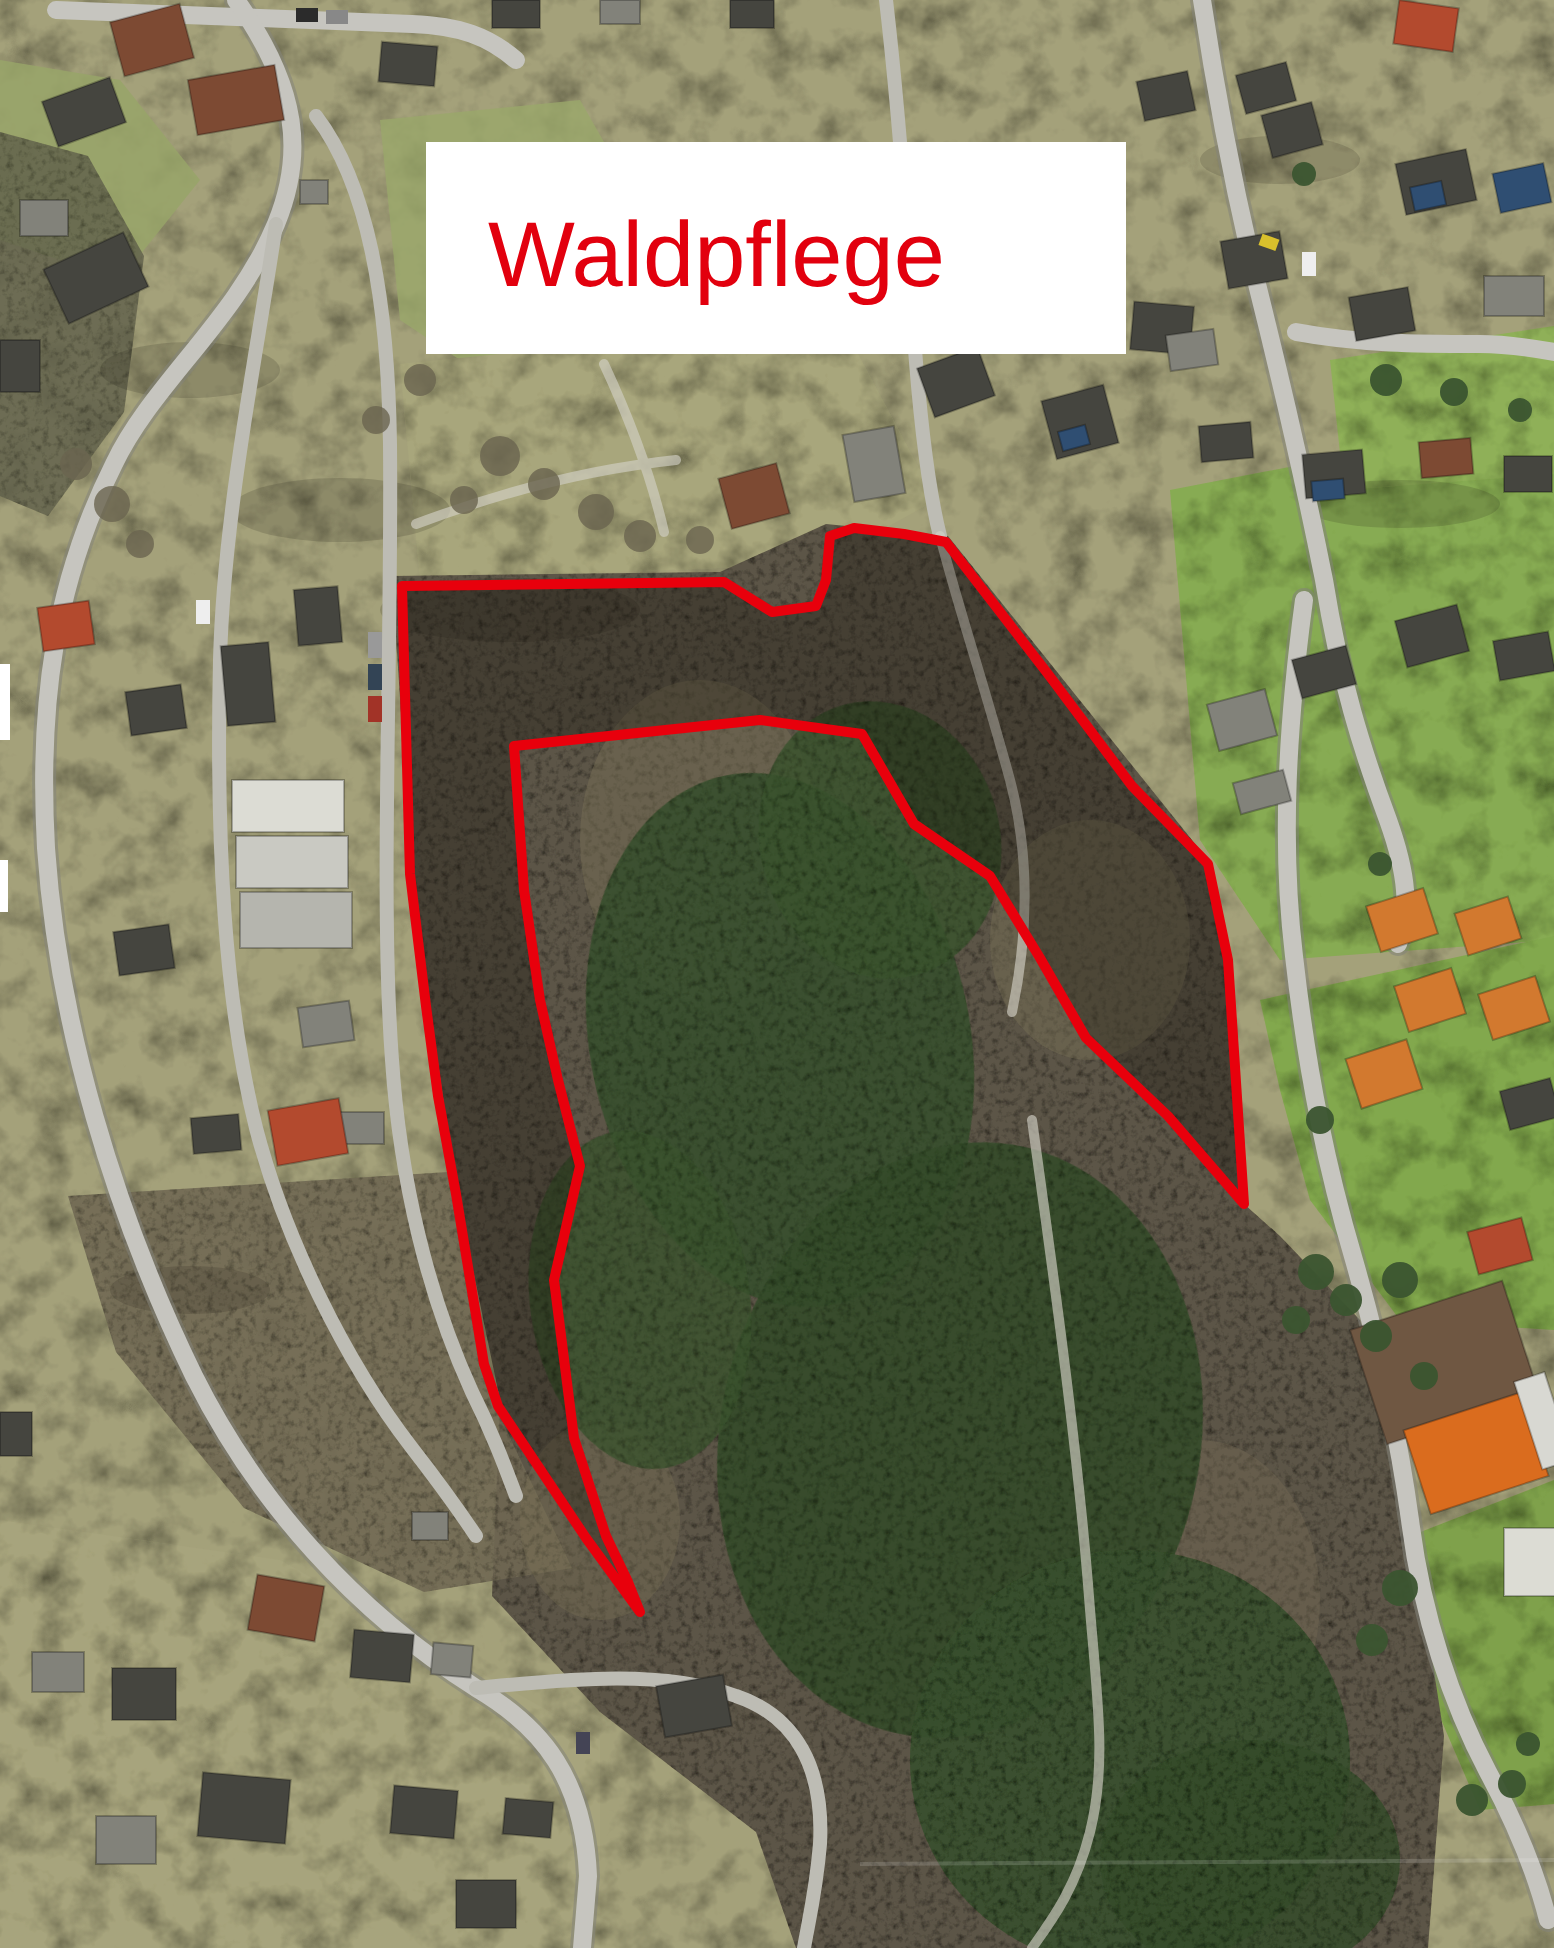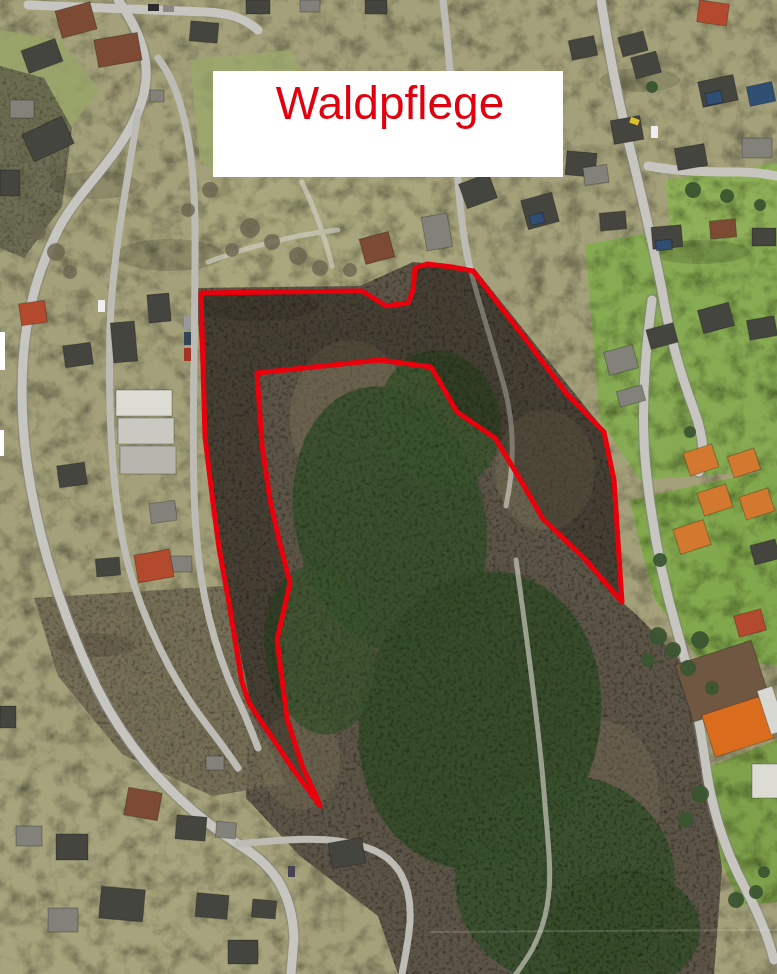--- a/index.html
+++ b/index.html
@@ -1,21 +1,21 @@
 <!DOCTYPE html>
 <html><head>
 <meta charset="utf-8">
 <style>
   html,body{margin:0;padding:0;background:#666;}
   .stage{position:relative;width:777px;height:974px;overflow:hidden;font-family:"Liberation Sans",sans-serif;}
   .stage svg{position:absolute;left:0;top:0;display:block;}
   .label-box{
     position:absolute;left:213px;top:71px;width:350px;height:106px;
-    box-sizing:border-box;padding:6px 0 0 4px;
-    display:flex;flex-direction:row;justify-content:center;
+    box-sizing:border-box;padding:6px 0 0 31px;
+    display:flex;flex-direction:column;justify-content:center;
     font-size:46px;line-height:52px;font-weight:400;letter-spacing:0px;
     white-space:nowrap;
   }
   .label-box span{display:block;}
 </style>
 </head>
 <body>
 
 <div class="stage">
 <svg width="777" height="974" viewBox="0 0 777 974">

